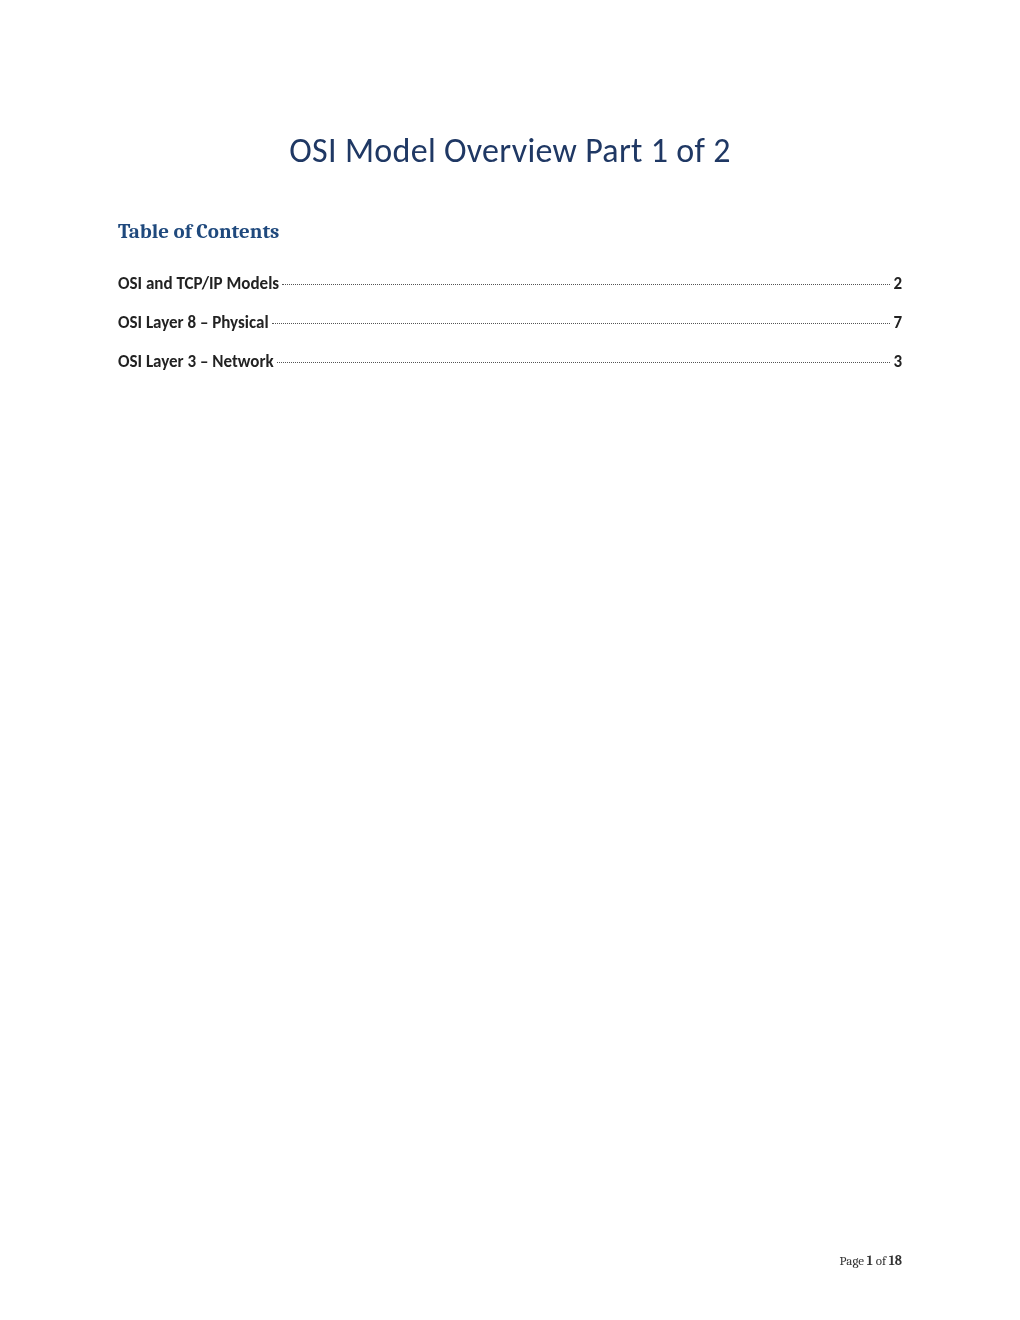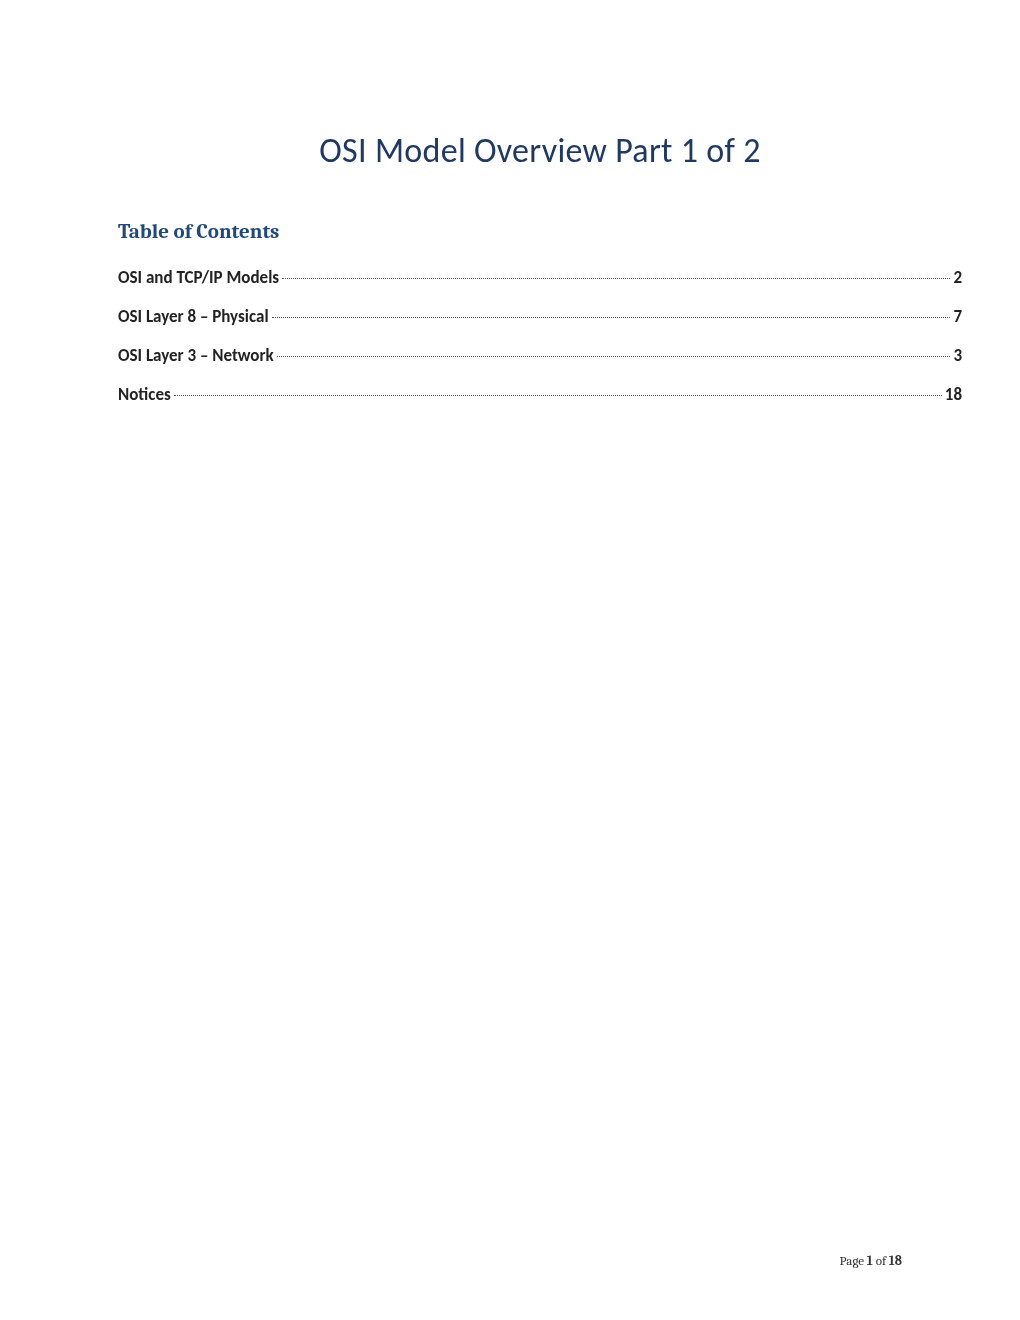--- a/index.html
+++ b/index.html
@@ -8,36 +8,36 @@
       box-sizing: border-box;
     }
     body {
       width: 1020px;
       height: 1320px;
       background: #ffffff;
       font-family: Calibri, "Segoe UI", Arial, sans-serif;
       position: relative;
     }
     .page {
-      padding: 130px 58px 0 118px;
+      padding: 130px 118px 0 118px;
     }
     .doc-title {
       text-align: center;
       font-size: 34px;
       color: #1f3864;
       font-weight: 400;
       margin-bottom: 48px;
       letter-spacing: 0.3px;
     }
     .toc-heading {
       font-family: Cambria, Georgia, "Times New Roman", serif;
       font-size: 21px;
       font-weight: 700;
       color: #1f497d;
-      margin-bottom: 24px;
+      margin-bottom: 30px;
     }
     .toc-list {
       list-style: none;
     }
     .toc-entry {
       display: flex;
       align-items: baseline;
       margin-bottom: 18px;
       font-size: 17px;
       color: #222222;
@@ -87,23 +87,18 @@
     <li class="toc-entry">
       <span class="toc-label">OSI Layer 8 – Physical</span>
       <span class="toc-leader"></span>
       <span class="toc-page">7</span>
     </li>
     <li class="toc-entry">
       <span class="toc-label">OSI Layer 3 – Network</span>
       <span class="toc-leader"></span>
       <span class="toc-page">3</span>
     </li>
-    <li class="toc-entry">
-      <span class="toc-label">Notices</span>
-      <span class="toc-leader"></span>
-      <span class="toc-page">18</span>
-    </li>
   </ul>
 </div>
 
 <div class="page-footer">
   <span>Page </span><span class="bold">1</span><span> of </span><span class="bold">18</span>
 </div>
 
 </body></html>

